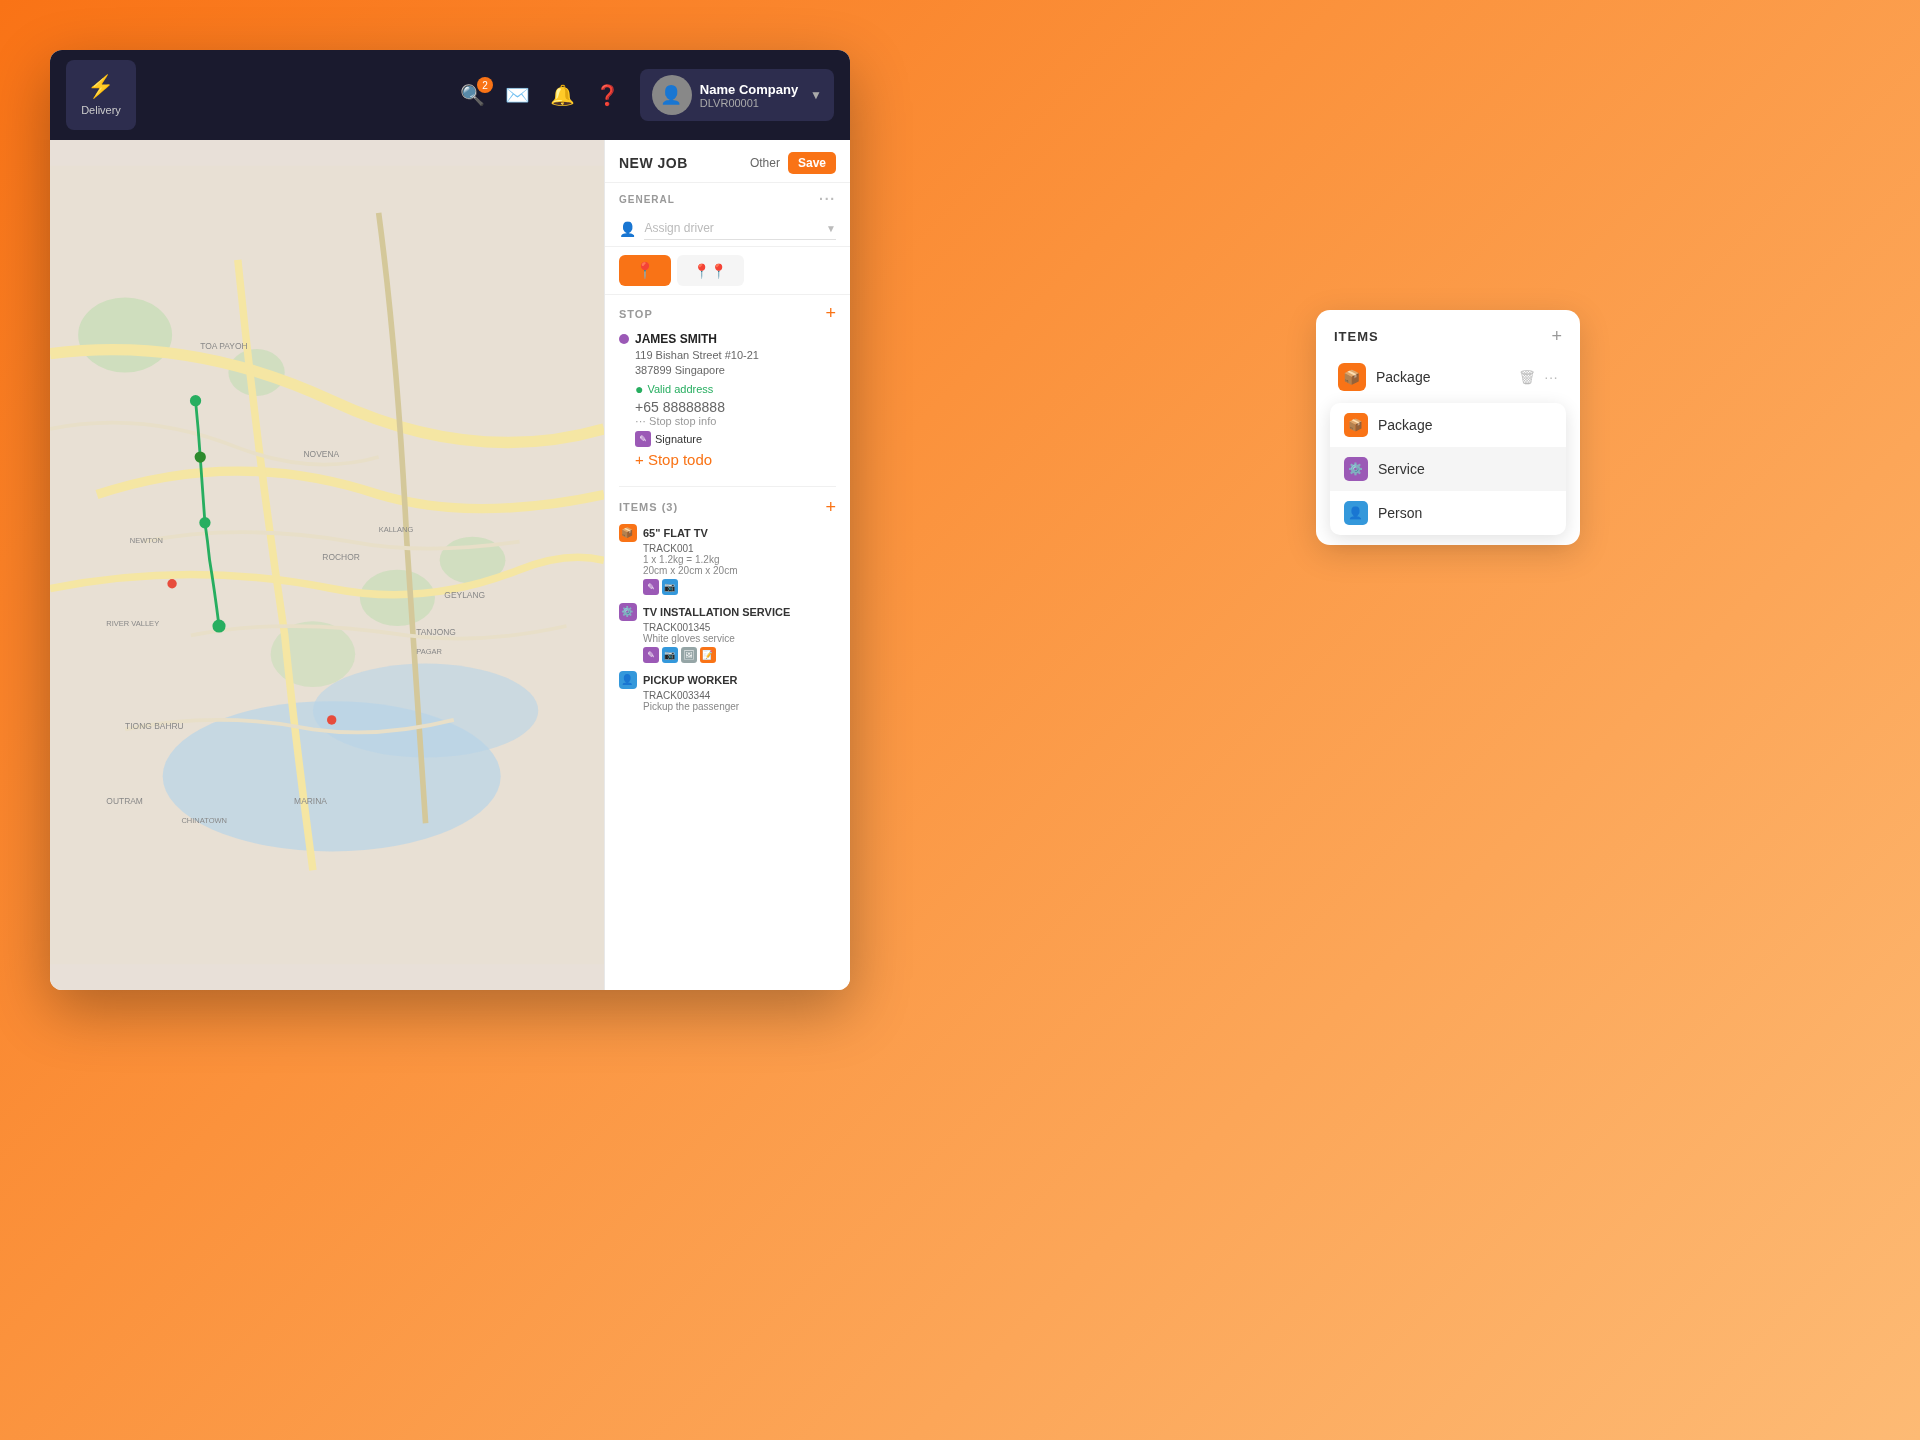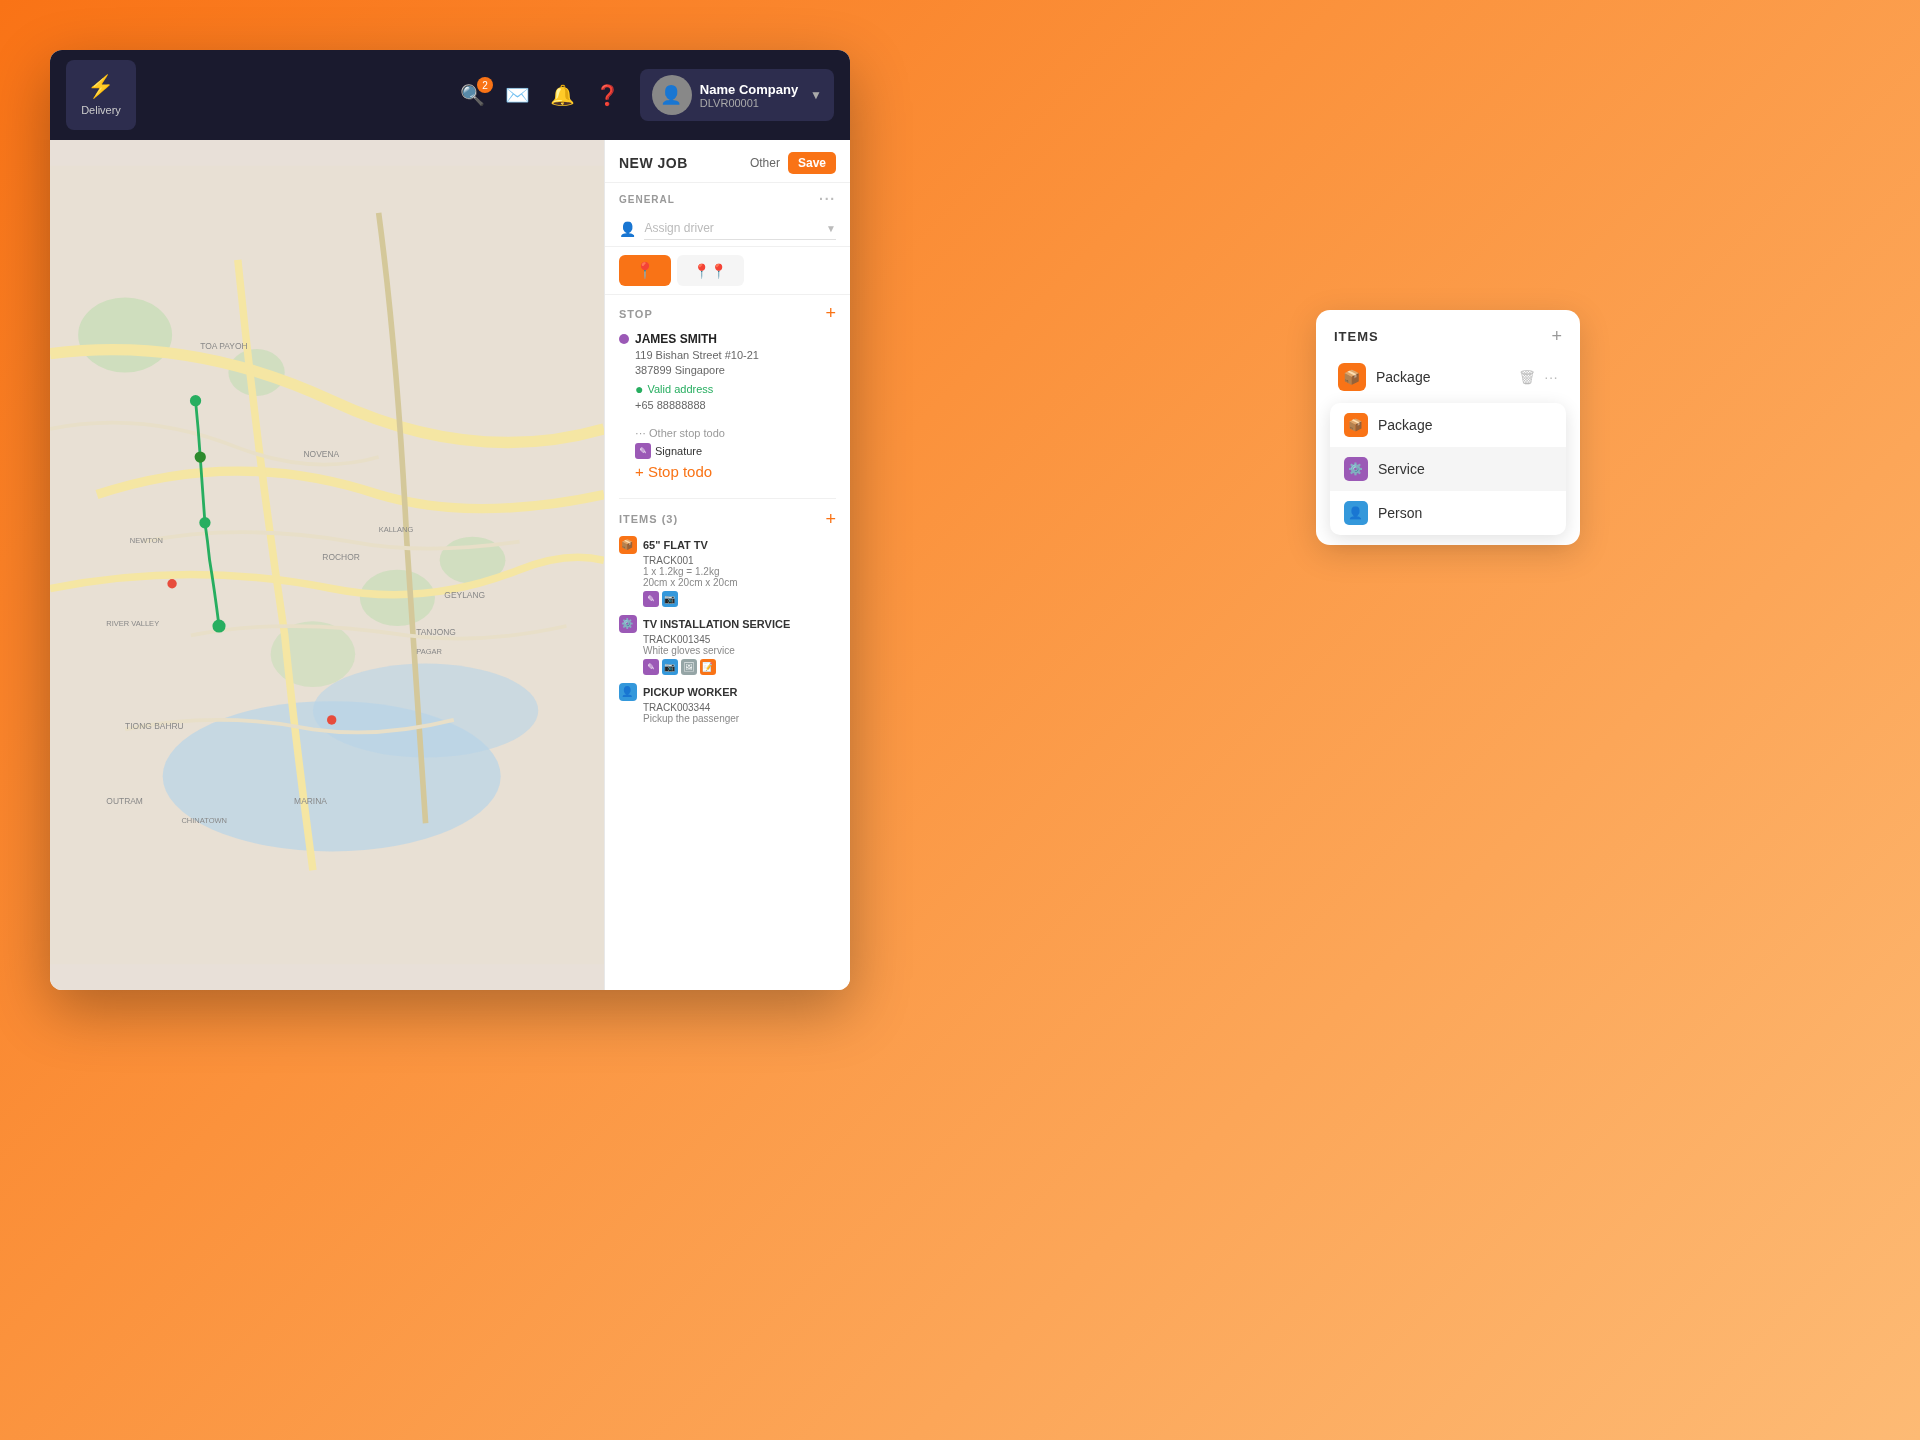--- a/index.html
+++ b/index.html
@@ -329,24 +329,24 @@
       gap: 4px;
       padding-left: 16px;
       margin: 2px 0;
       font-size: 11px;
       color: #27ae60;
     }
 
     .valid-dot { color: #27ae60; font-size: 14px; }
 
     .phone-row {
-      font-size: 11px;
+      font-size: 14px;
       color: #666;
       padding-left: 16px;
-      margin-bottom: 16px;
+      margin-bottom: 0;
     }
 
     .other-info {
       font-size: 11px;
       color: #999;
       padding-left: 16px;
       margin-bottom: 4px;
       cursor: pointer;
     }
 
@@ -690,21 +690,21 @@
             <div class="location-dot"></div>
             <span class="stop-name">JAMES SMITH</span>
           </div>
           <div class="stop-address">119 Bishan Street #10-21</div>
           <div class="stop-address">387899 Singapore</div>
           <div class="valid-address">
             <span class="valid-dot">●</span>
             <span>Valid address</span>
           </div>
           <div class="phone-row">+65 88888888</div>
-          <div class="other-info">··· Other stop todo</div>
+          <div class="other-info">··· Stop stop info</div>
           <div class="signature-row">
             <div class="sig-icon">✎</div>
             <span class="signature-label">Signature</span>
           </div>
           <div class="stop-todo-row">
             <span>+ Stop todo</span>
           </div>
         </div>
       </div>
 

